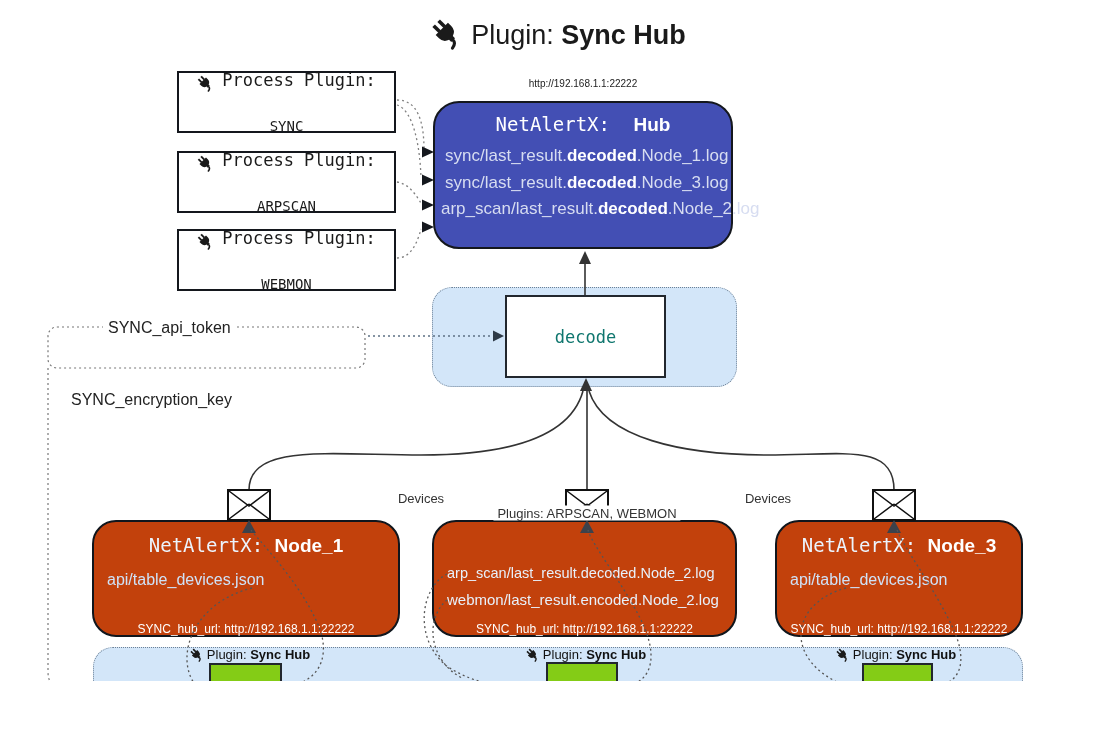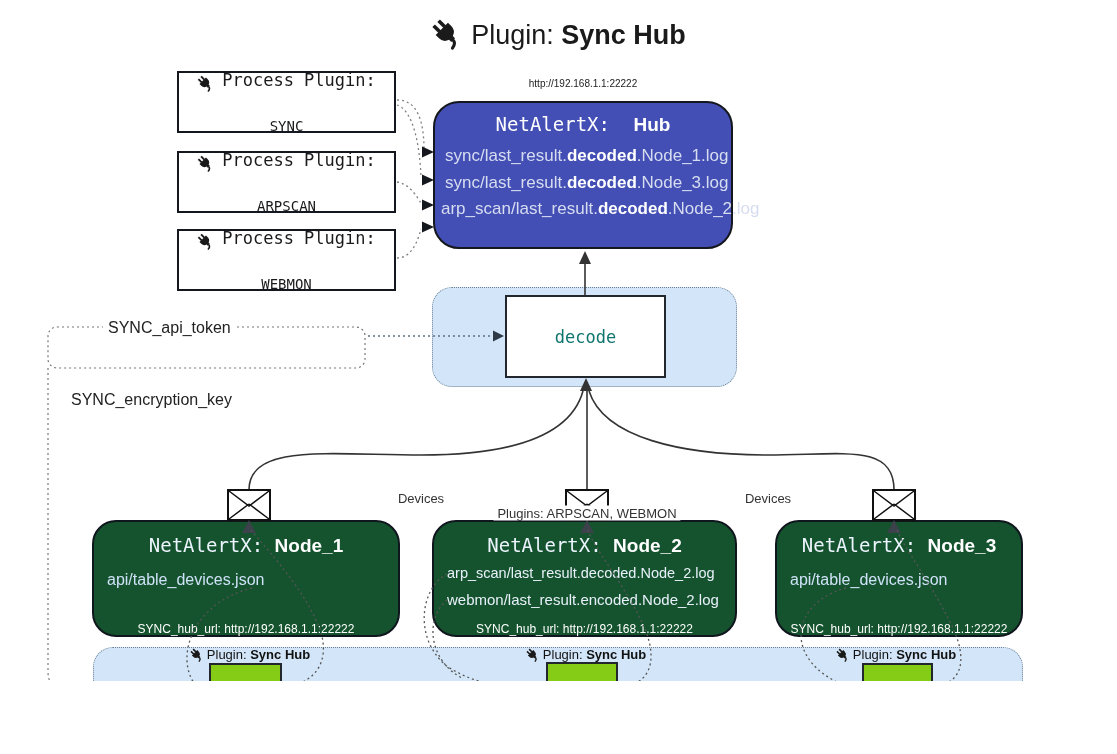--- a/index.html
+++ b/index.html
@@ -35,21 +35,21 @@
   .decode-box{left:505px;top:295px;width:161px;height:83px;background:#fff;border:2px solid #22272e;
               z-index:2;box-sizing:border-box;font-size:17px;color:#0f766e;}
 
   
   .secret{font-size:16px;color:#222;background:#fff;padding:0 5px;z-index:5;white-space:nowrap;}
 
   
   .elabel{font-size:13px;color:#333;background:#fff;padding:0 4px;z-index:5;white-space:nowrap;transform:translate(-50%,-50%);margin-top:44px;}
 
   
-  .node{background:#14532d;border:2px solid #10161d;border-radius:24px;z-index:2;box-sizing:border-box;}
+  .node{background:#c2410c;border:2px solid #10161d;border-radius:24px;z-index:2;box-sizing:border-box;}
   .node-title{left:0;top:12px;width:100%;text-align:center;font-size:19px;color:#ecf4fd;}
   .node-title .name{font-family:"Liberation Sans",sans-serif;font-weight:700;color:#fff;}
   .node-file{left:13px;width:100%;text-align:left;color:#cfe2f8;white-space:nowrap;}
   .node-url{left:0;width:100%;text-align:center;font-size:12px;color:#fff;white-space:nowrap;}
 
   
   .bottom-band{left:93px;top:647px;width:930px;height:78px;}
   .ebox{background:#84cc16;border:2px solid #22272e;z-index:2;box-sizing:border-box;font-size:10px;
         color:#555;letter-spacing:1px;}
   .elab{z-index:2;font-size:13px;color:#111;white-space:nowrap;transform:translateX(-50%);}
@@ -123,21 +123,20 @@
   <div class="abs elabel" style="left:587px;top:469px;">Plugins: ARPSCAN, WEBMON</div>
   <div class="abs elabel" style="left:768px;top:454px;">Devices</div>
 
   <div class="abs node" style="left:92px;top:520px;width:308px;height:117px;">
     <div class="abs node-title mono"><span>NetAlertX:</span>&nbsp;<span class="name">Node_1</span></div>
     <div class="abs node-file" style="top:49px;font-size:16px;">api/table_devices.json</div>
     <div class="abs node-url" style="top:100px;">SYNC_hub_url: http://192.168.1.1:22222</div>
   </div>
 
   <div class="abs node" style="left:432px;top:520px;width:305px;height:117px;">
-    <div class="abs node-title mono"><span>NetAlertX:</span>&nbsp;<span class="name">Node_2</span></div>
     <div class="abs node-file" style="top:43px;font-size:14.5px;color:#e8f1fb;">arp_scan/last_result.decoded.Node_2.log</div>
     <div class="abs node-file" style="top:69px;font-size:15px;color:#e8f1fb;">webmon/last_result.encoded.Node_2.log</div>
     <div class="abs node-url" style="top:100px;">SYNC_hub_url: http://192.168.1.1:22222</div>
   </div>
 
   <div class="abs node" style="left:775px;top:520px;width:248px;height:117px;">
     <div class="abs node-title mono"><span>NetAlertX:</span>&nbsp;<span class="name">Node_3</span></div>
     <div class="abs node-file" style="top:49px;font-size:16px;">api/table_devices.json</div>
     <div class="abs node-url" style="top:100px;">SYNC_hub_url: http://192.168.1.1:22222</div>
   </div>

